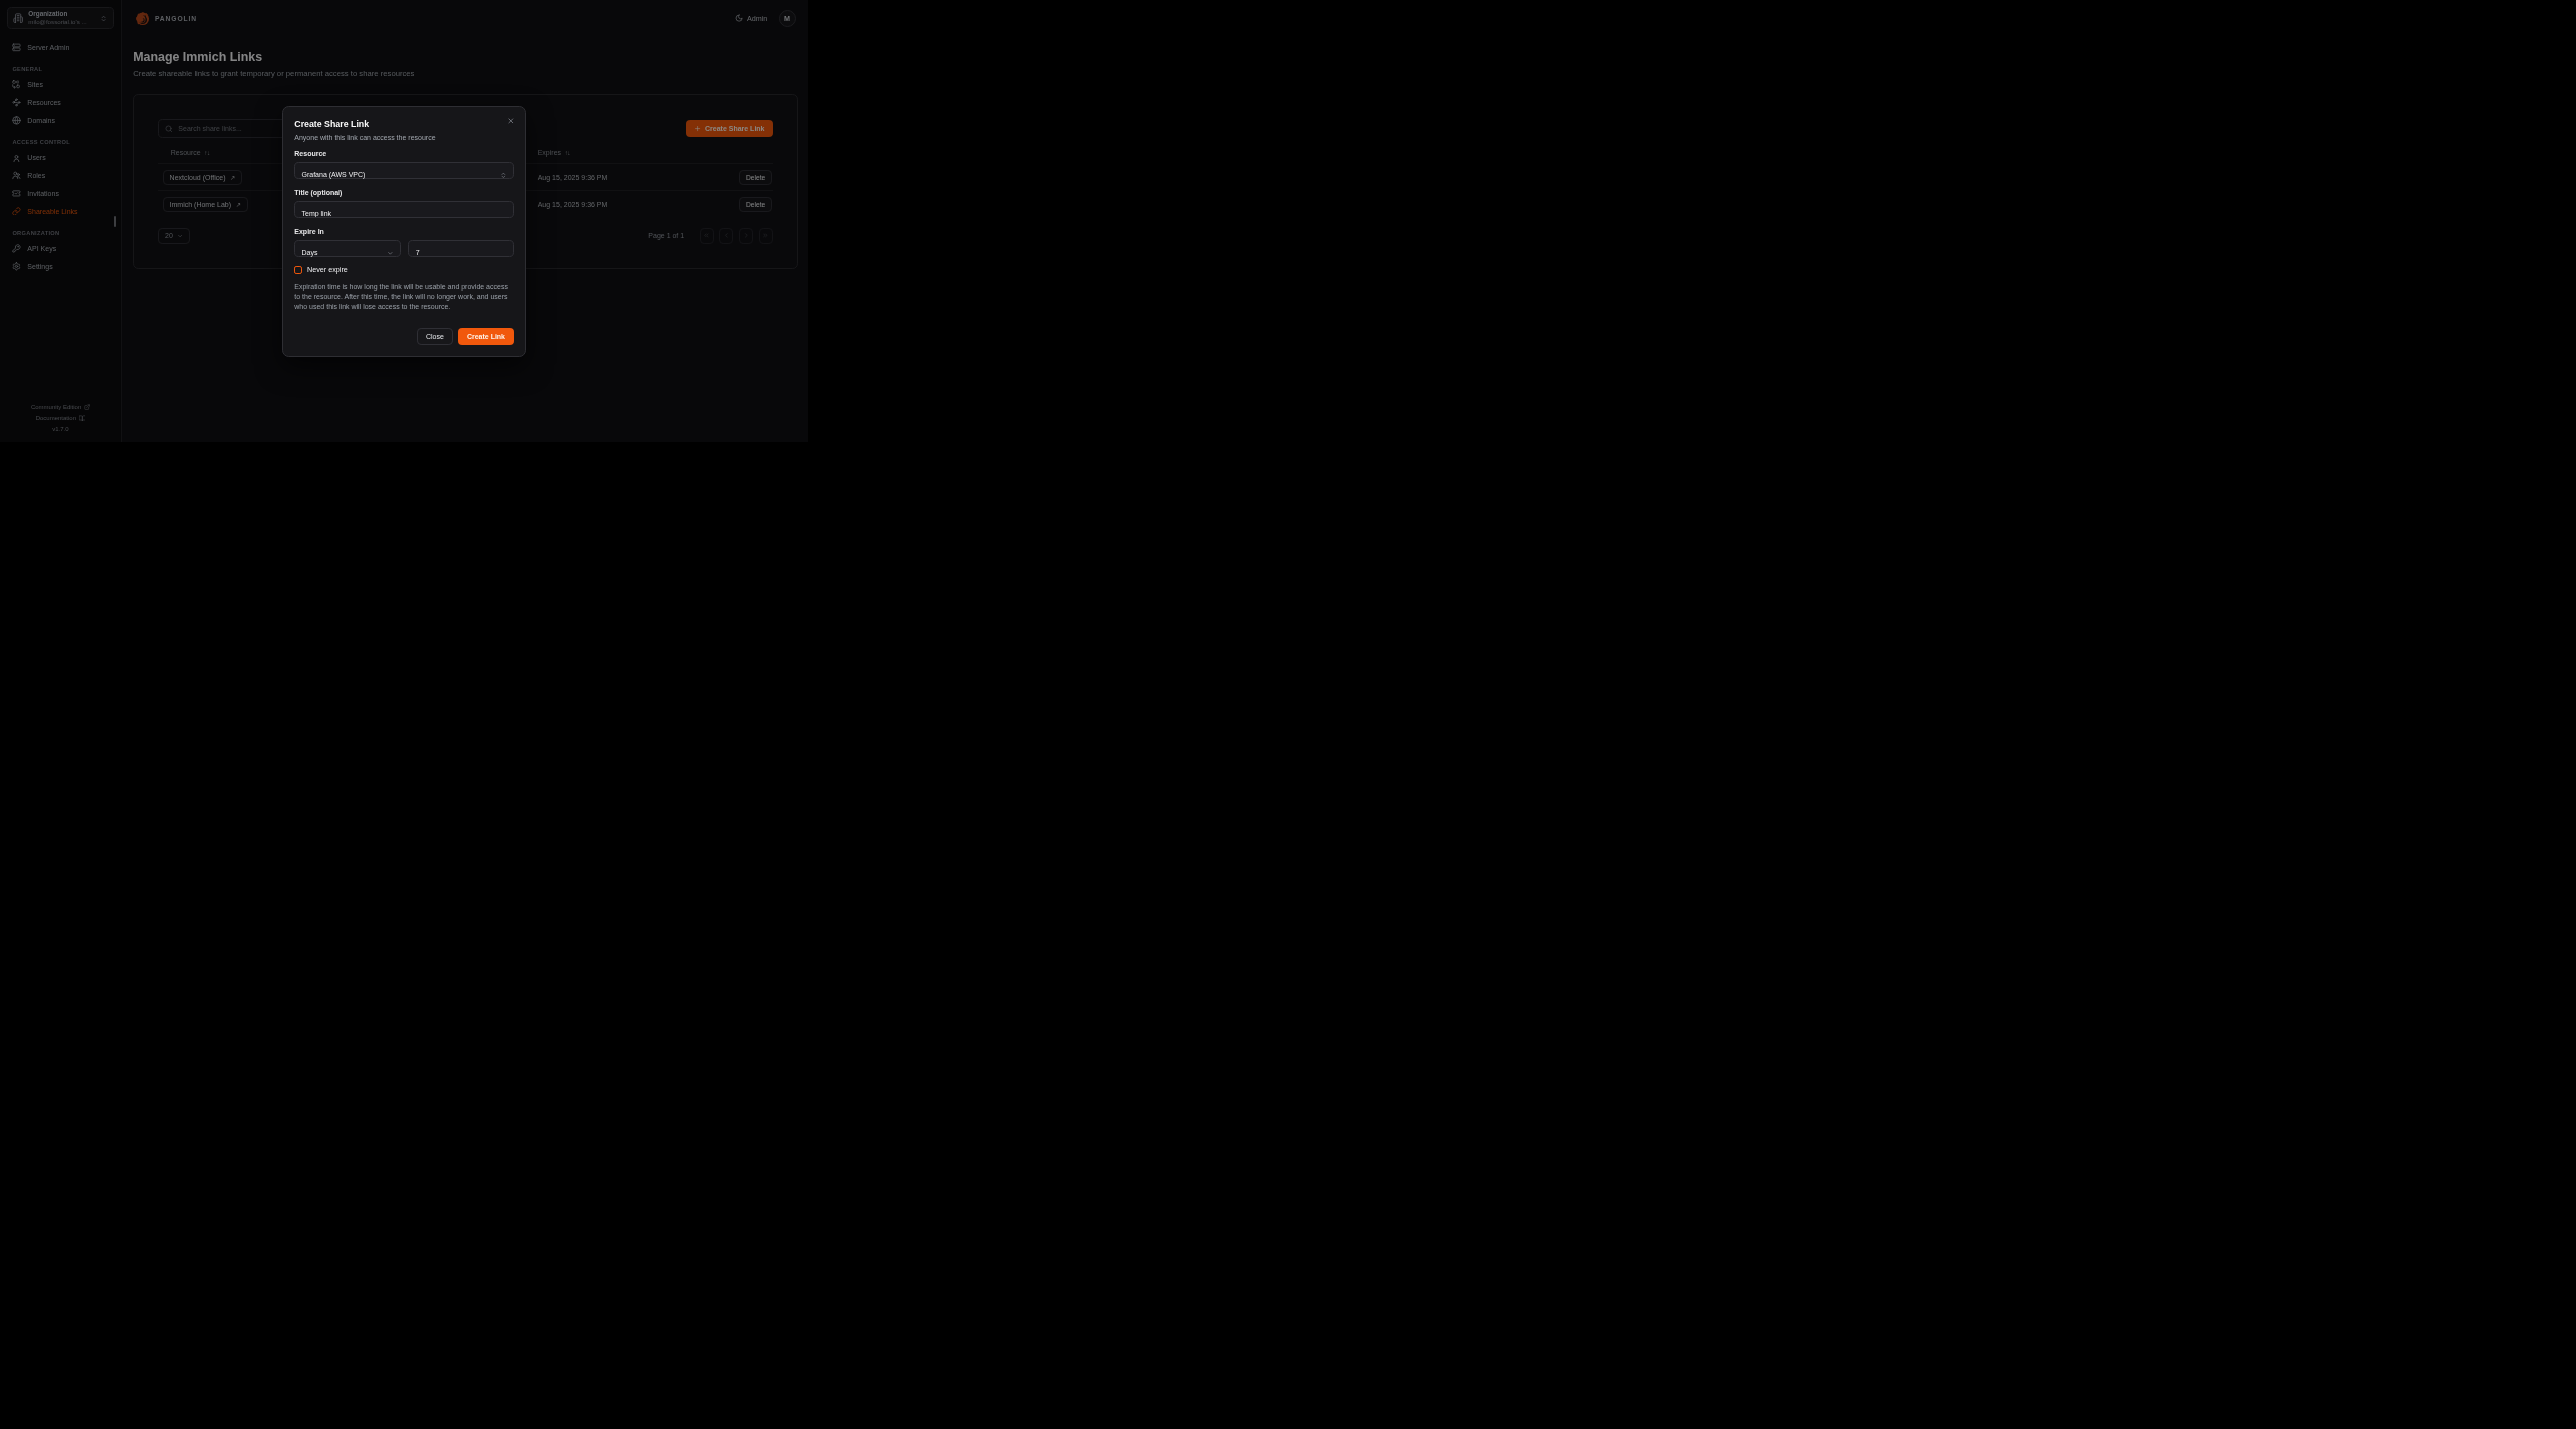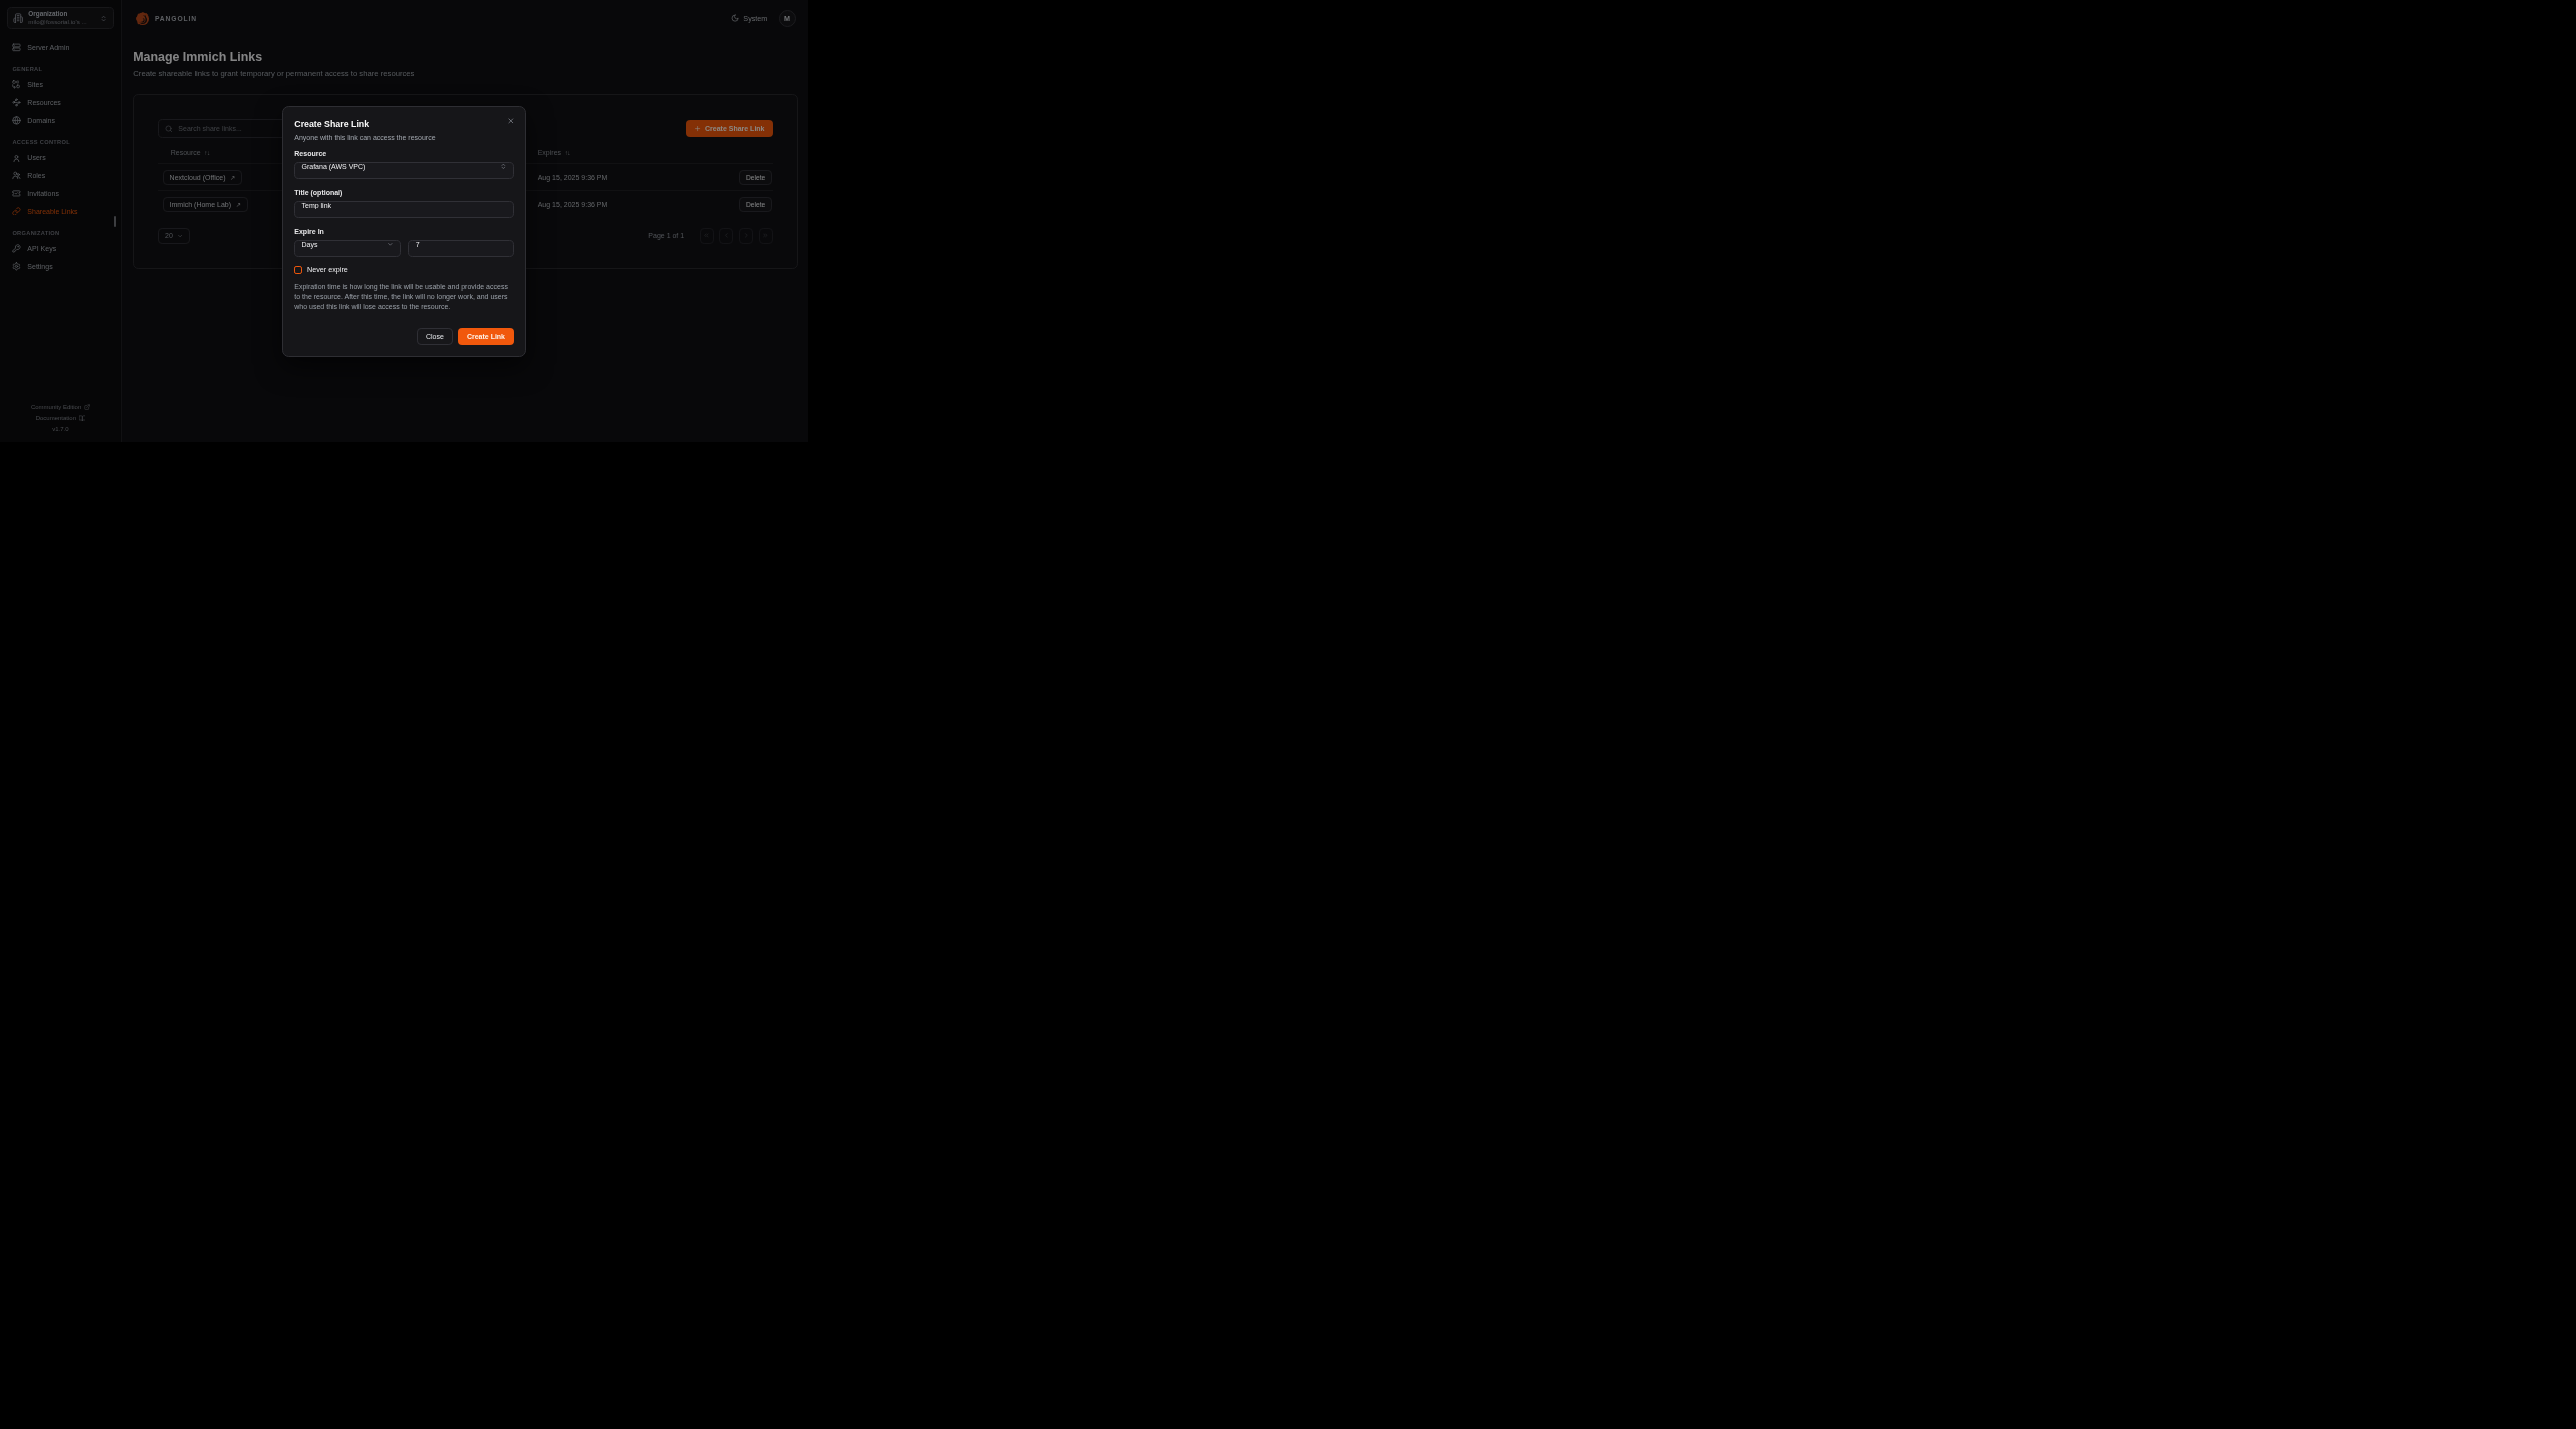--- a/index.html
+++ b/index.html
@@ -129,21 +129,21 @@
   .modal {
     position:absolute; left:282px; top:106px; width:244px; z-index:50;
     background:#161619; border:0.5px solid #2e2e33; border-radius:6.7px;
     padding:12px 11.3px 11.3px 11.3px; box-shadow:0 9.3px 26px rgba(0,0,0,.6);
   }
   .modal-close { position:absolute; top:9.3px; right:9.3px; color:#9ba0a7; cursor:pointer; padding:1px; }
   .modal-title { font-size:8.8px; font-weight:700; color:#fafafa; }
   .modal-subtitle { font-size:7px; color:#a2a7ae; margin-top:4.6px; }
   .field-label { font-size:7px; font-weight:600; color:#e8e8ea; margin:9.8px 0 4.6px 0; }
   .control {
-    display:flex; align-items:flex-start; height:17.5px; border:0.5px solid #303036;
+    display:flex; align-items:flex-end; height:17.5px; border:0.5px solid #303036;
     background:#19191d; border-radius:4.6px; padding:0 6.2px; font-size:7px; color:#f0f0f2;
   }
   .control.select { cursor:pointer; }
   .control .ctrl-value { flex:1; }
   .control .ic { color:#9297a0; }
   .control input {
     width:100%; background:transparent; border:none; outline:none;
     color:#f0f0f2; font-size:7px; font-family:inherit;
   }
   .expire-row { display:flex; gap:7.2px; }
@@ -313,21 +313,21 @@
             <path fill="#101013" d="M15.5 14.5a4.5 4.5 0 0 1 4.5 4.5 4.5 4.5 0 0 1-4.5 4.5c-1.6 0-3-.8-3.8-2a4.8 4.8 0 0 0 3.8.3 3.5 3.5 0 0 0 2.3-3.3 3.8 3.8 0 0 0-2.3-4z"></path>
             <circle cx="21.5" cy="10.5" r="1.4" fill="#101013"></circle>
           </svg>
           <span class="brand-name">PANGOLIN</span>
         </div>
         <div class="topbar-right">
           <span class="theme-toggle">
             <svg class="ic" width="8.2" height="8.2" viewBox="0 0 24 24" fill="none" stroke="currentColor" stroke-width="2" stroke-linecap="round" stroke-linejoin="round">
                 <path d="M12 3a6 6 0 0 0 9 9 9 9 0 1 1-9-9Z"></path>
               </svg>
-            <span>System</span>
+            <span>Admin</span>
           </span>
           <div class="avatar">
             <span>M</span>
           </div>
         </div>
       </header>
 
       <div class="content">
         <h1 class="page-title">Manage Immich Links</h1>
         <div class="page-subtitle">Create shareable links to grant temporary or permanent access to share resources</div>

